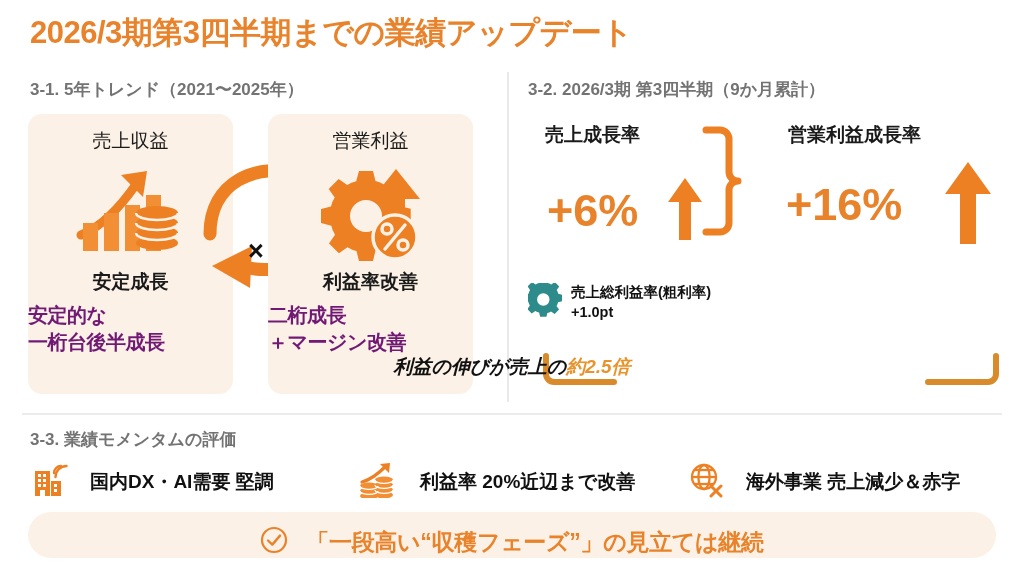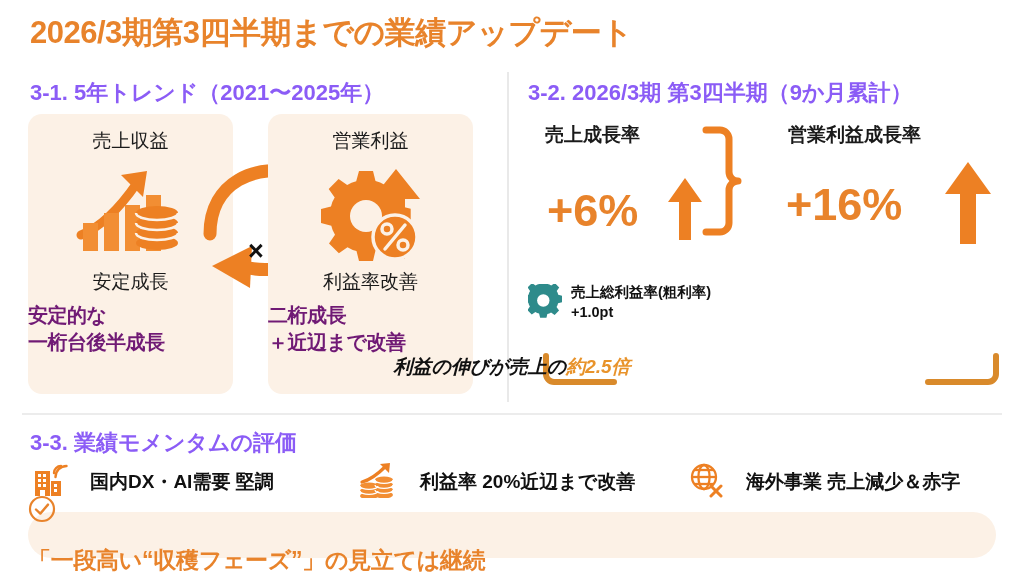--- a/index.html
+++ b/index.html
@@ -19,21 +19,21 @@
     font-size:31px;font-weight:700;letter-spacing:-0.5px;
     color:#E8832B;white-space:nowrap;
   }
 
   
   .vdiv{position:absolute;left:507px;top:72px;width:2px;height:330px;background:#e9e9e9;}
   .hdiv{position:absolute;left:22px;top:413px;width:980px;height:2px;background:#ececec;}
 
   
   .sec-head{
-    position:absolute;font-size:22px;font-weight:700;color:#8b5cf6;white-space:nowrap;
+    position:absolute;font-size:17px;font-weight:700;color:#737373;white-space:nowrap;
   }
   #sec31{left:30px;top:78px;}
   #sec32{left:528px;top:78px;}
   #sec33{left:30px;top:428px;}
 
   
   .card{
     position:absolute;top:114px;width:205px;height:280px;
     background:#FCF1E6;border-radius:14px;
   }
@@ -43,21 +43,21 @@
   .card-top-label{
     position:absolute;left:0;right:0;top:14px;text-align:center;
     font-size:19px;font-weight:400;color:#1a1a1a;
   }
   .card-icon{
     position:absolute;left:0;right:0;top:44px;height:110px;
     display:flex;align-items:center;justify-content:center;
   }
   .card-mid-label{
     position:absolute;left:0;right:0;top:155px;text-align:center;
-    font-size:19px;font-weight:400;color:#1a1a1a;
+    font-size:19px;font-weight:700;color:#1a1a1a;
   }
   .card-big{
     position:absolute;left:0;right:0;top:188px;text-align:left;
     font-size:20px;font-weight:700;color:#701a75;line-height:1.33;
     letter-spacing:-0.5px;
   }
   .card-big span{display:block;}
 
   
   .cycle{position:absolute;left:196px;top:148px;width:148px;height:140px;}
@@ -80,21 +80,21 @@
   #val-sales-growth{left:547px;top:188px;}
   #val-op-growth{left:786px;top:182px;}
 
   .stat-arrow{position:absolute;}
   #arr-sales{left:668px;top:178px;}
   #arr-op{left:945px;top:162px;}
 
   .brace{position:absolute;left:702px;top:126px;}
 
   
-  .detail{position:absolute;display:flex;align-items:flex-end;gap:9px;}
+  .detail{position:absolute;display:flex;align-items:flex-start;gap:9px;}
   #detail-gross{left:528px;top:283px;}
   #detail-sga{left:800px;top:283px;}
   .detail-text{
     font-size:14.5px;font-weight:700;color:#111;line-height:1.35;white-space:nowrap;
   }
   .detail-text span{display:block;}
 
   
   .sumline{position:absolute;left:540px;top:352px;width:462px;height:40px;}
   .sumline-text{
@@ -109,21 +109,21 @@
   .mom{position:absolute;top:462px;display:flex;align-items:center;gap:22px;}
   #mom0{left:32px;}
   #mom1{left:358px;}
   #mom2{left:688px;}
   .mom-text{font-size:19px;font-weight:700;color:#111;white-space:nowrap;}
 
   
   .banner{
     position:absolute;left:28px;top:512px;width:968px;height:46px;
     background:#FCF1E6;border-radius:23px;
-    display:flex;align-items:flex-start;justify-content:center;gap:18px;flex-direction:column;
+    display:flex;align-items:flex-end;justify-content:center;gap:18px;
   }
   .banner-text{
     font-size:23px;font-weight:700;color:#E8832B;white-space:nowrap;letter-spacing:-0.3px;
   }
 </style>
 </head>
 <body>
 
 <div class="slide">
 
@@ -192,21 +192,21 @@
         <circle cx="80" cy="74" r="22" fill="#ED8023"></circle>
         <circle cx="80" cy="74" r="22" fill="none" stroke="#FCF1E6" stroke-width="3.5"></circle>
         <circle cx="72" cy="66" r="5" fill="none" stroke="#FCF1E6" stroke-width="3.5"></circle>
         <circle cx="88" cy="82" r="5" fill="none" stroke="#FCF1E6" stroke-width="3.5"></circle>
         <line x1="90" y1="62" x2="70" y2="86" stroke="#FCF1E6" stroke-width="3.5" stroke-linecap="round"></line>
       </svg>
     </div>
     <div class="card-mid-label">利益率改善</div>
     <div class="card-big">
       <span>二桁成長</span>
-      <span>＋近辺まで改善</span>
+      <span>＋マージン改善</span>
     </div>
   </div>
 
   <div class="sec-head" id="sec32">3-2. 2026/3期 第3四半期（9か月累計）</div>
 
   <div class="stat-label" id="lbl-sales-growth">売上成長率</div>
   <div class="stat-value" id="val-sales-growth">+6%</div>
   <div class="stat-arrow" id="arr-sales">
     <svg width="34" height="62" viewBox="0 0 34 62" aria-hidden="true">
       <path d="M11 62 V24 H0 L17 0 L34 24 H23 v38 z" fill="#ED8023"></path>

